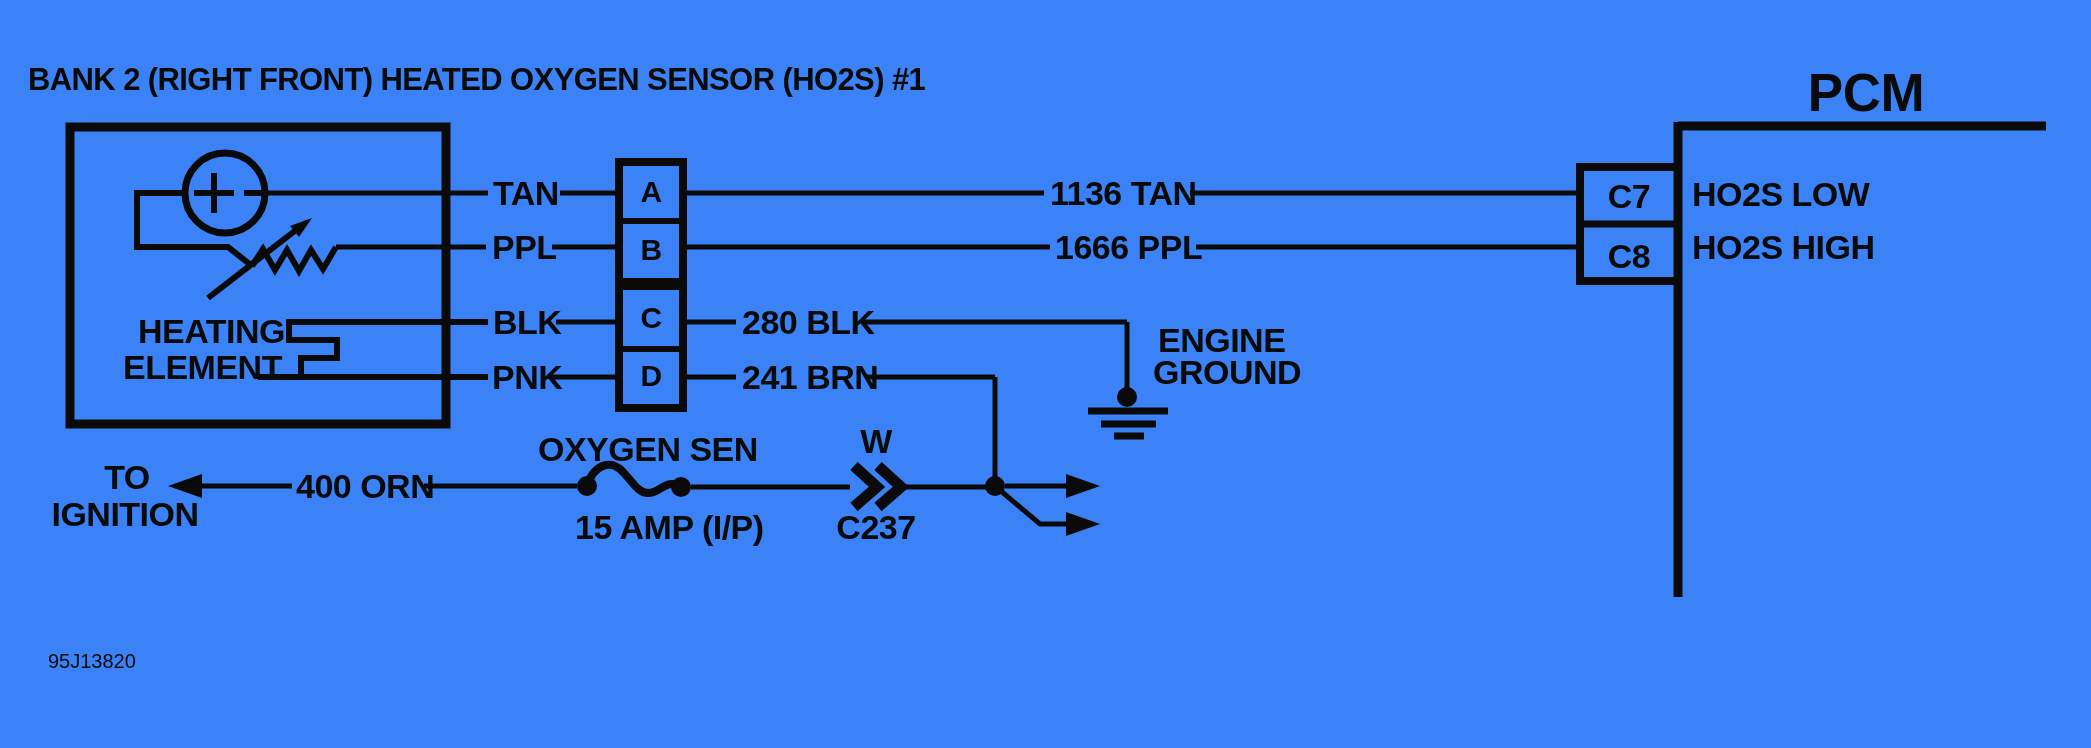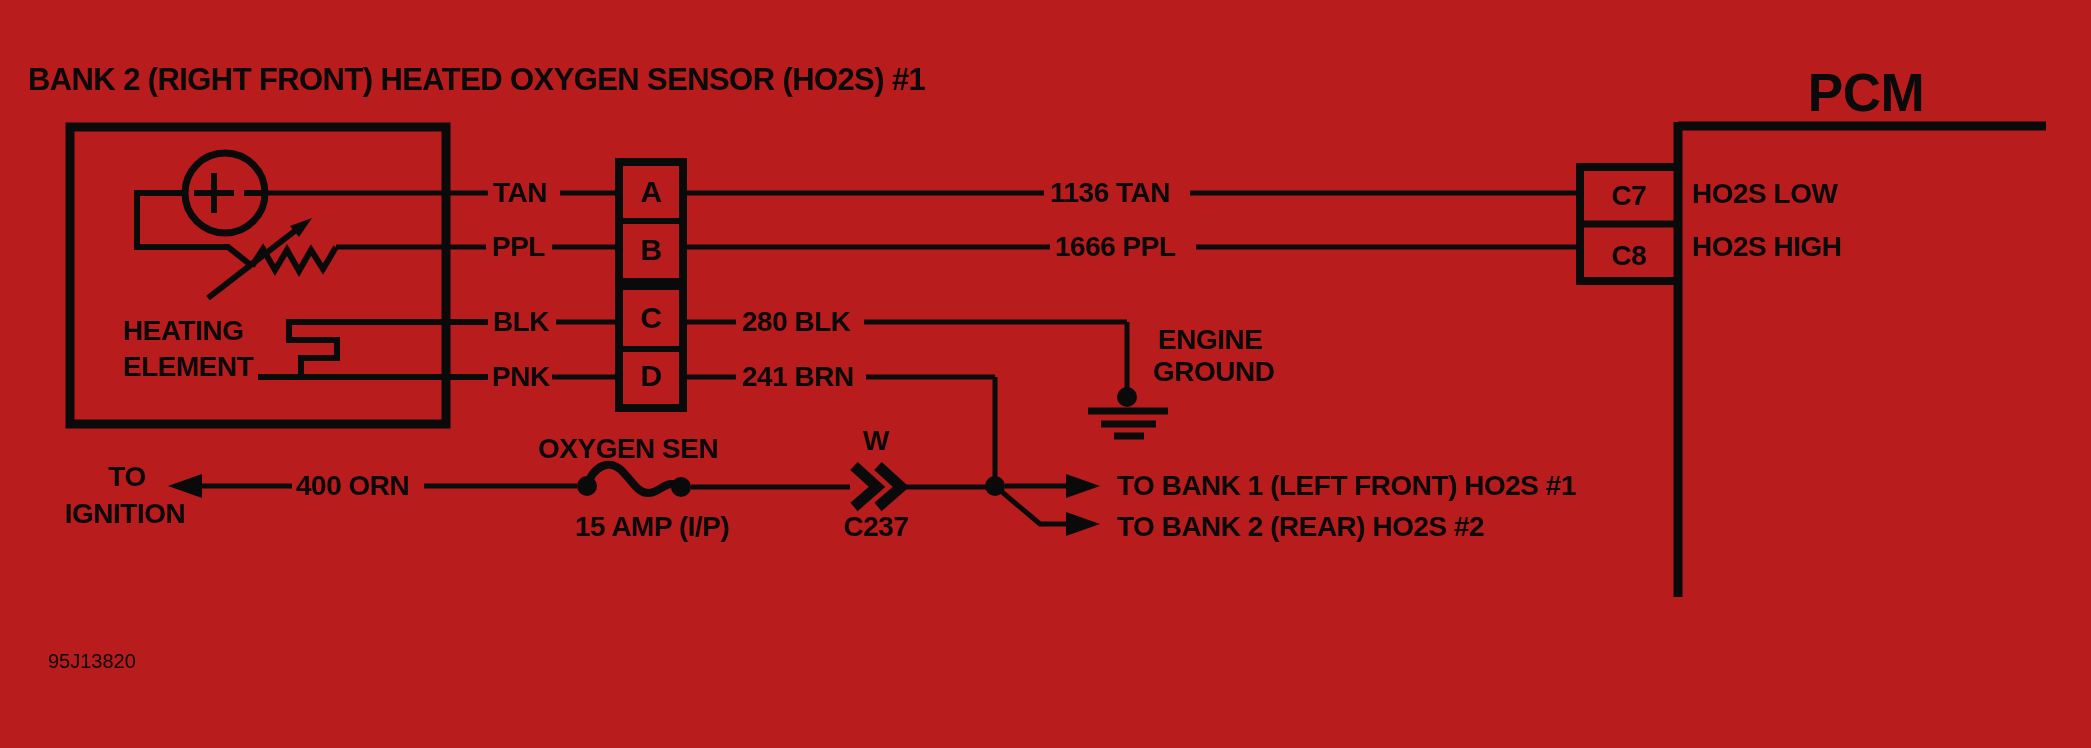--- a/index.html
+++ b/index.html
@@ -1,23 +1,23 @@
 <!DOCTYPE html>
 <html><head>
 <meta charset="utf-8">
 <style>
   html,body{margin:0;padding:0;background:#fff;}
   #stage{
-    position:relative;width:2091px;height:748px;background:#b91c1c;
+    position:relative;width:2091px;height:748px;background:#3b82f6;
     font-family:"Liberation Sans","DejaVu Sans",sans-serif;color:#0a0a0a;
     overflow:hidden;
   }
   #diagram-svg{position:absolute;left:0;top:0;}
   .lbl{
-    position:absolute;font-weight:700;font-size:28px;letter-spacing:-0.5px;
+    position:absolute;font-weight:700;font-size:34px;letter-spacing:-0.5px;
     white-space:nowrap;transform:translateY(-50%);line-height:1;color:#0a0a0a;
   }
   .ctr{transform:translate(-50%,-50%);}
   .title{font-size:31px;letter-spacing:-0.6px;}
   .pcm-title{font-size:53px;}
   .pin-letter{font-size:30px;}
   .plain{font-weight:400;font-size:20px;letter-spacing:0;}
 </style>
 </head>
 <body>
@@ -80,21 +80,21 @@
     <path d="M1678,122 V597" stroke-width="9"></path>
 
     <rect x="1580" y="167" width="98" height="114" stroke-width="8"></rect>
     <path d="M1576,224 H1682" stroke-width="7"></path>
   </svg>
 
   <div class="lbl title" style="left:28px;top:79px">BANK 2 (RIGHT FRONT) HEATED OXYGEN SENSOR (HO2S) #1</div>
 
   <div class="lbl pcm-title ctr" style="left:1866px;top:92px">PCM</div>
 
-  <div class="lbl" style="left:123px;top:331px">HEATING</div>
+  <div class="lbl" style="left:138px;top:331px">HEATING</div>
   <div class="lbl" style="left:123px;top:367px">ELEMENT</div>
 
   <div class="lbl" style="left:493px;top:193px">TAN</div>
   <div class="lbl" style="left:492px;top:247px">PPL</div>
   <div class="lbl" style="left:493px;top:322px">BLK</div>
   <div class="lbl" style="left:492px;top:377px">PNK</div>
 
   <div class="lbl pin-letter ctr" style="left:651px;top:192px">A</div>
   <div class="lbl pin-letter ctr" style="left:651px;top:250px">B</div>
   <div class="lbl pin-letter ctr" style="left:651px;top:318px">C</div>
@@ -111,22 +111,20 @@
 
   <div class="lbl" style="left:538px;top:449px">OXYGEN SEN</div>
   <div class="lbl" style="left:575px;top:527px">15 AMP (I/P)</div>
 
   <div class="lbl ctr" style="left:876px;top:441px">W</div>
   <div class="lbl ctr" style="left:876px;top:527px">C237</div>
 
   <div class="lbl ctr" style="left:127px;top:477px">TO</div>
   <div class="lbl ctr" style="left:125px;top:514px">IGNITION</div>
 
-  <div class="lbl" style="left:1117px;top:486px">TO BANK 1 (LEFT FRONT) HO2S #1</div>
-  <div class="lbl" style="left:1117px;top:527px">TO BANK 2 (REAR) HO2S #2</div>
 
   <div class="lbl ctr" style="left:1629px;top:196px">C7</div>
   <div class="lbl ctr" style="left:1629px;top:256px">C8</div>
   <div class="lbl" style="left:1692px;top:194px">HO2S LOW</div>
   <div class="lbl" style="left:1692px;top:247px">HO2S HIGH</div>
 
   <div class="lbl plain" style="left:48px;top:661px">95J13820</div>
 
 </div>
 

